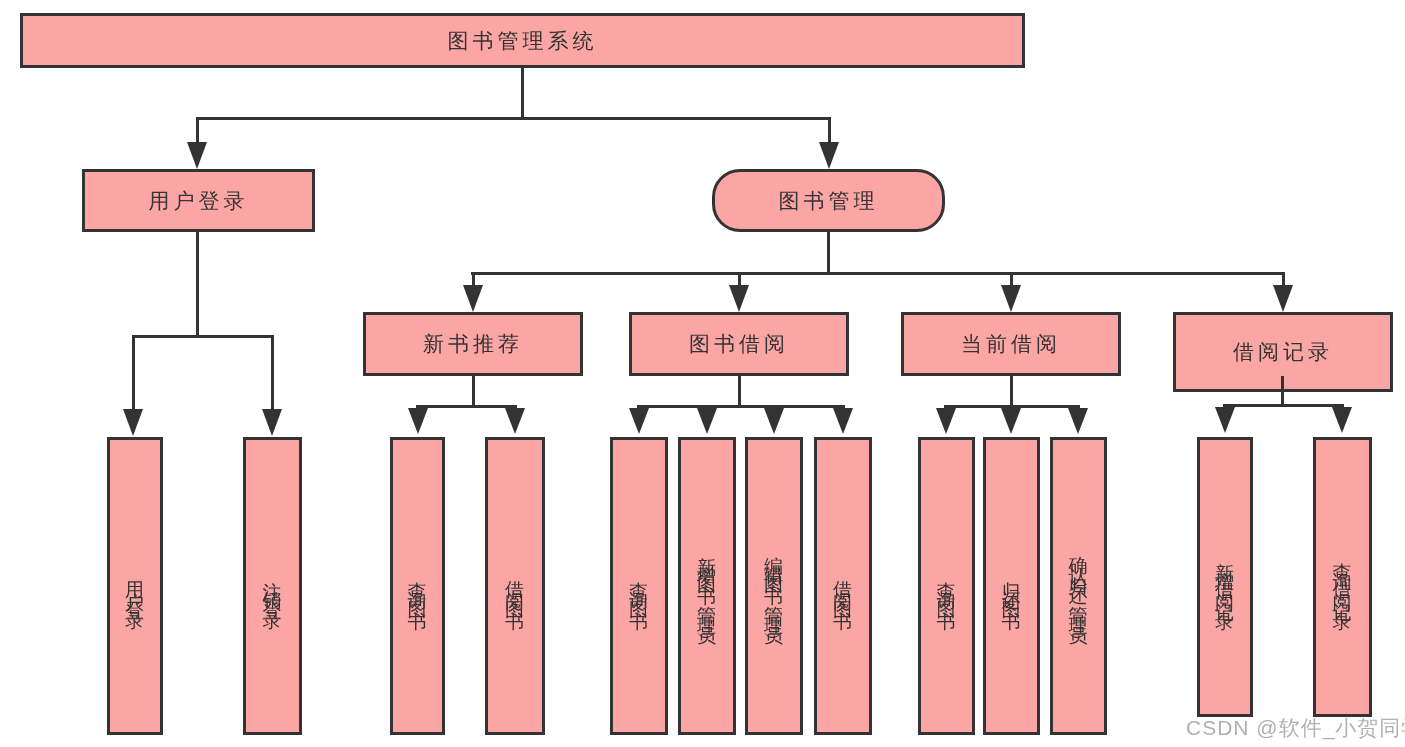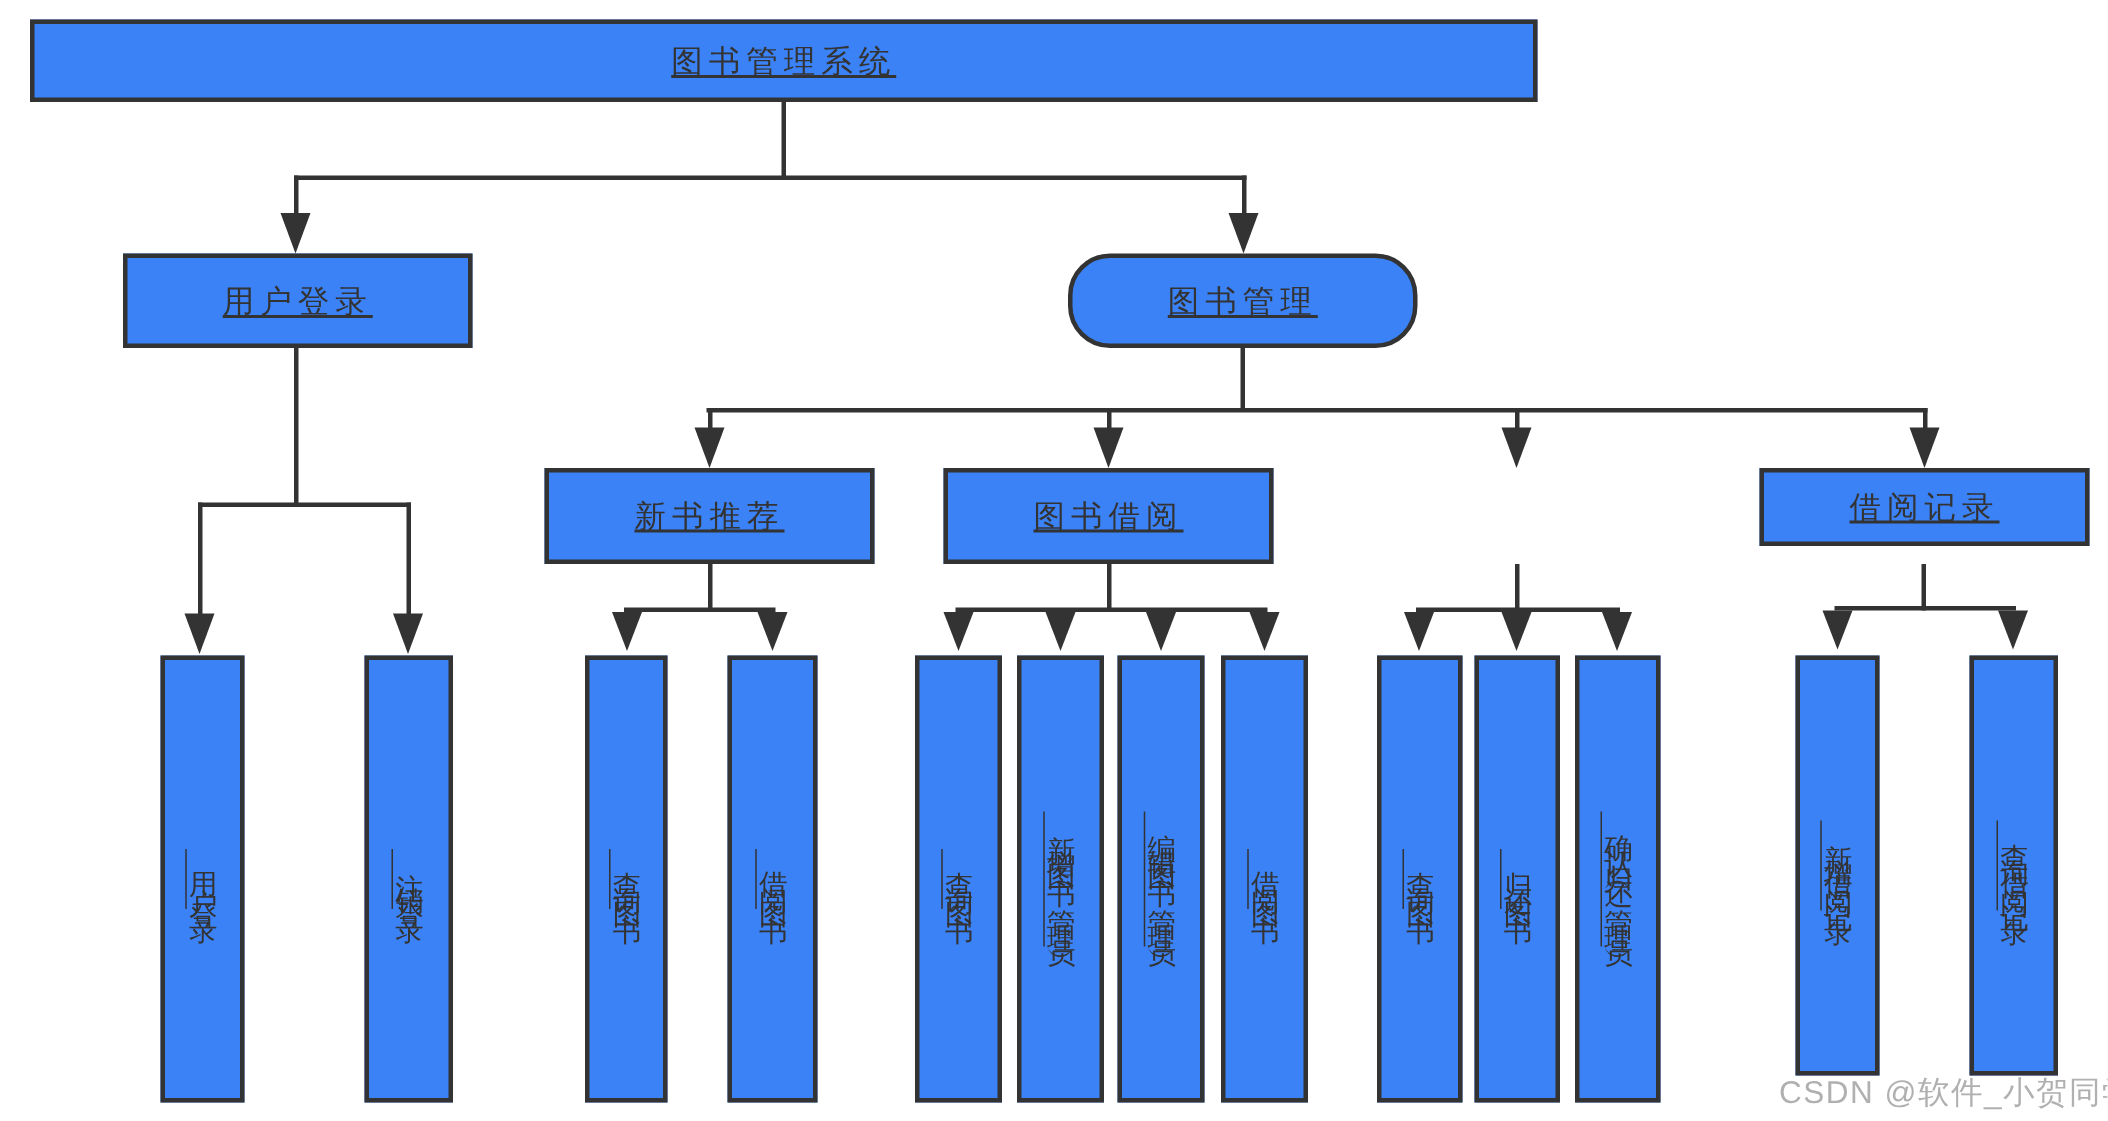--- a/index.html
+++ b/index.html
@@ -9,25 +9,24 @@
   body{
     font-family:"Liberation Sans","DejaVu Sans",sans-serif;
     background:var(--background);
   }
   .stage{
     position:relative;width:1405px;height:747px;overflow:hidden;
     background:var(--background);
   }
   .box{
     position:absolute;box-sizing:border-box;
-    border:3px solid var(--line);background:#3b82f6;
+    border:3px solid var(--line);background:#fca5a5;
     display:flex;align-items:center;justify-content:center;
     font-size:21px;letter-spacing:4px;color:var(--text);
     white-space:nowrap;
-    text-decoration:underline;
   }
   .leaf{font-size:19px;letter-spacing:0;}
   .leaf .vtext{
     writing-mode:vertical-rl;text-orientation:mixed;
     letter-spacing:10px;line-height:1;display:block;
   }
   .hline{position:absolute;height:3px;background:var(--line);}
   .vline{position:absolute;width:3px;background:var(--line);}
   .arrow{
     position:absolute;width:0;height:0;
@@ -70,21 +69,22 @@
   <div class="arrow" style="left:463px;top:285px;"></div>
   <div class="vline" style="left:738px;top:272px;height:14px;"></div>
   <div class="arrow" style="left:729px;top:285px;"></div>
   <div class="vline" style="left:1010px;top:272px;height:14px;"></div>
   <div class="arrow" style="left:1001px;top:285px;"></div>
   <div class="vline" style="left:1282px;top:272px;height:14px;"></div>
   <div class="arrow" style="left:1273px;top:285px;"></div>
 
   <div class="box" style="left:363px;top:312px;width:220px;height:64px;">新书推荐</div>
   <div class="box" style="left:629px;top:312px;width:220px;height:64px;">图书借阅</div>
-  <div class="box" style="left:1173px;top:312px;width:220px;height:52px;">借阅记录</div>
+  <div class="box" style="left:901px;top:312px;width:220px;height:64px;">当前借阅</div>
+  <div class="box" style="left:1173px;top:312px;width:220px;height:80px;">借阅记录</div>
 
   <div class="vline" style="left:472px;top:376px;height:31px;"></div>
   <div class="hline" style="left:416px;top:405px;width:101px;"></div>
   <div class="arrow sm" style="left:408px;top:408px;"></div>
   <div class="arrow sm" style="left:505px;top:408px;"></div>
 
   <div class="vline" style="left:738px;top:376px;height:31px;"></div>
   <div class="hline" style="left:637px;top:405px;width:208px;"></div>
   <div class="arrow sm" style="left:629px;top:408px;"></div>
   <div class="arrow sm" style="left:697px;top:408px;"></div>

